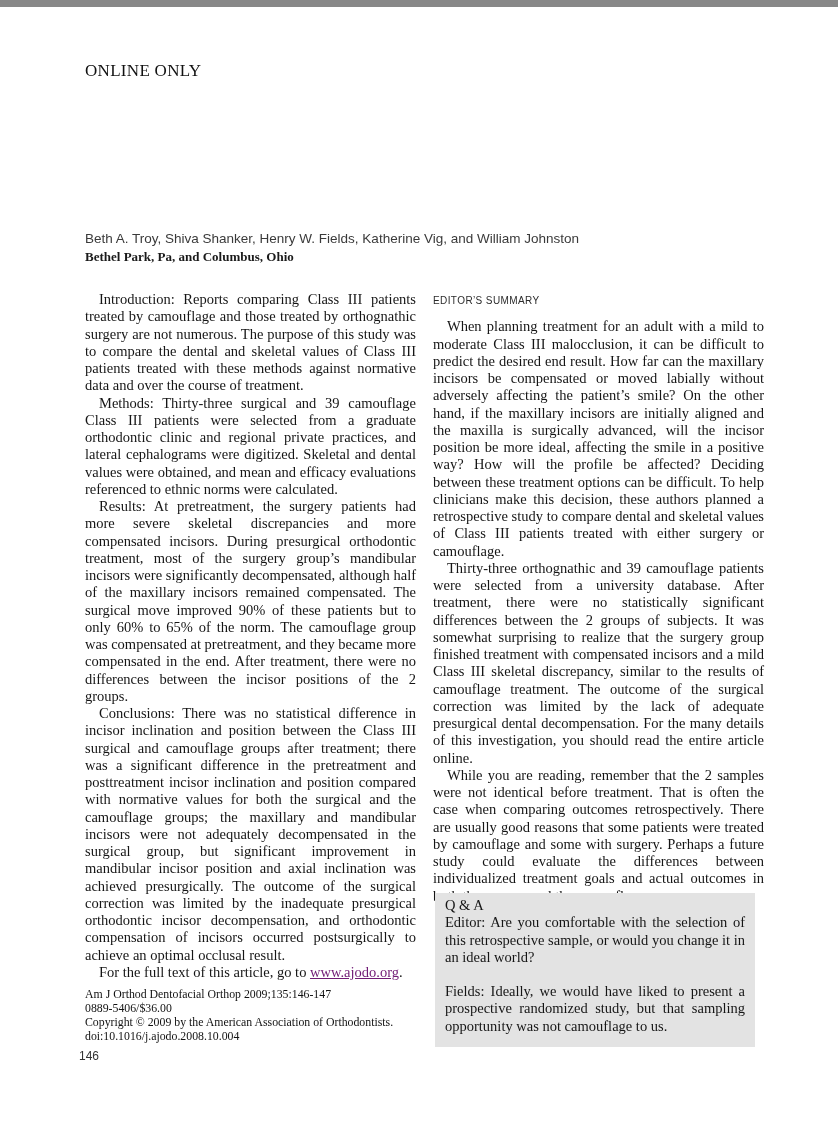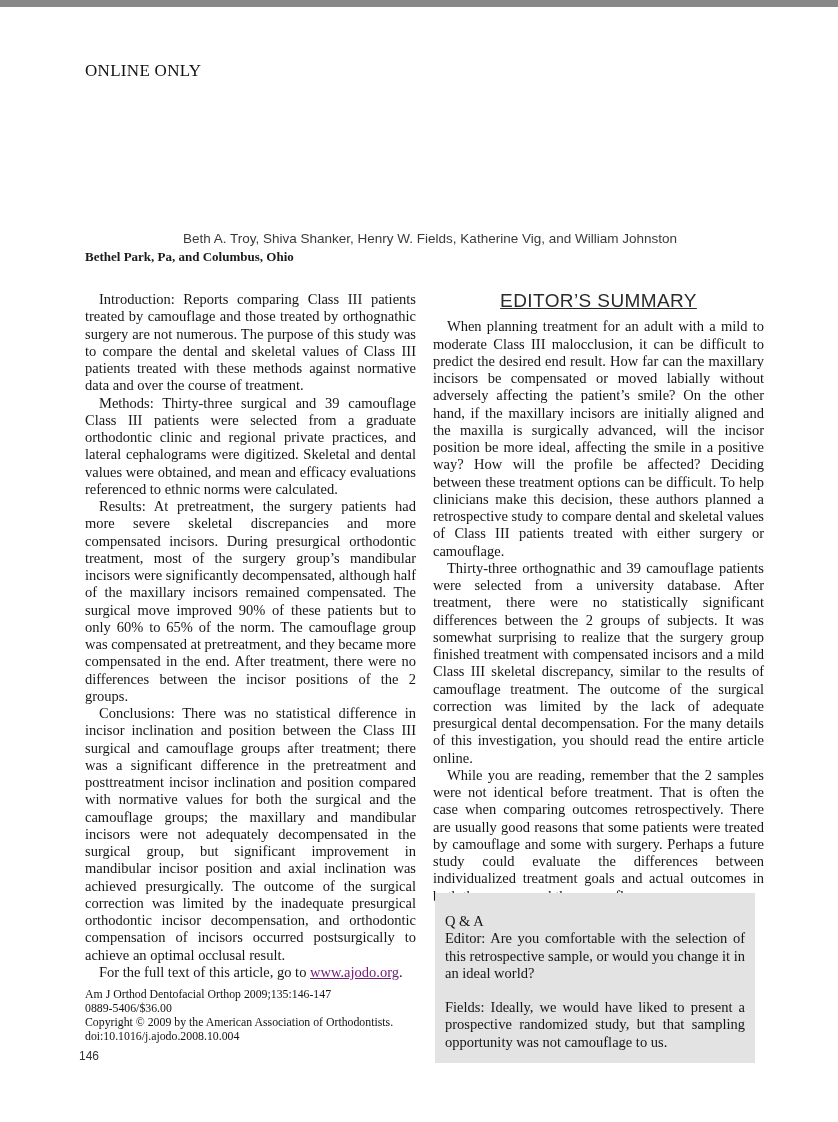--- a/index.html
+++ b/index.html
@@ -17,53 +17,53 @@
     font-size:17px;letter-spacing:.3px;color:#111;
   }
   .title{
     position:absolute;left:84px;top:99px;width:700px;
     font-size:29.5px;line-height:34px;color:#0f0f0f;
   }
   .title .tline{white-space:nowrap;}
   .authors{
     position:absolute;left:85px;top:224px;width:690px;
     font-family:"Liberation Sans", sans-serif;
-    font-size:13.5px;color:#3a3a3a;text-align:center;
+    font-size:13.5px;color:#3a3a3a;
   }
   .affiliation{
     position:absolute;left:85px;top:242px;width:690px;
     font-size:13px;font-weight:700;color:#1a1a1a;
   }
   .col{
     position:absolute;top:284px;width:331px;
     font-size:14.5px;line-height:17.25px;
     text-align:justify;
   }
   .col-left{left:85px;}
   .col-right{left:433px;}
   .col p{margin:0;text-indent:14px;}
   .ed-heading{
     font-family:"Liberation Sans", sans-serif;
-    font-size:19px;letter-spacing:.4px;color:#2b2b2b;
-    margin:1px 0 9px 0;text-align:center;text-decoration:underline;
+    font-size:10px;letter-spacing:.4px;color:#2b2b2b;
+    margin:1px 0 9px 0;text-align:left;
   }
   a.ajodo-link{text-decoration:none;}
   .citation{
     position:absolute;left:85px;top:981px;width:340px;
     font-size:11.8px;line-height:13.9px;text-align:left;color:#111;
   }
   .page-number{
     position:absolute;left:79px;top:1042px;
     font-family:"Liberation Sans", sans-serif;
     font-size:12px;color:#333;
   }
   .qa-box{
     position:absolute;left:435px;top:886px;width:320px;
     box-sizing:border-box;
-    padding:20px 10px 12px 10px;
+    padding:4px 10px 12px 10px;
     font-size:14.5px;line-height:17.25px;
     text-align:justify;
   }
   .qa-heading{margin:0;text-align:left;}
   .qa-box p{margin:0;}
   .qa-box p.qa-item-2{margin-top:17px;}
 </style>
 </head>
 <body>
 

